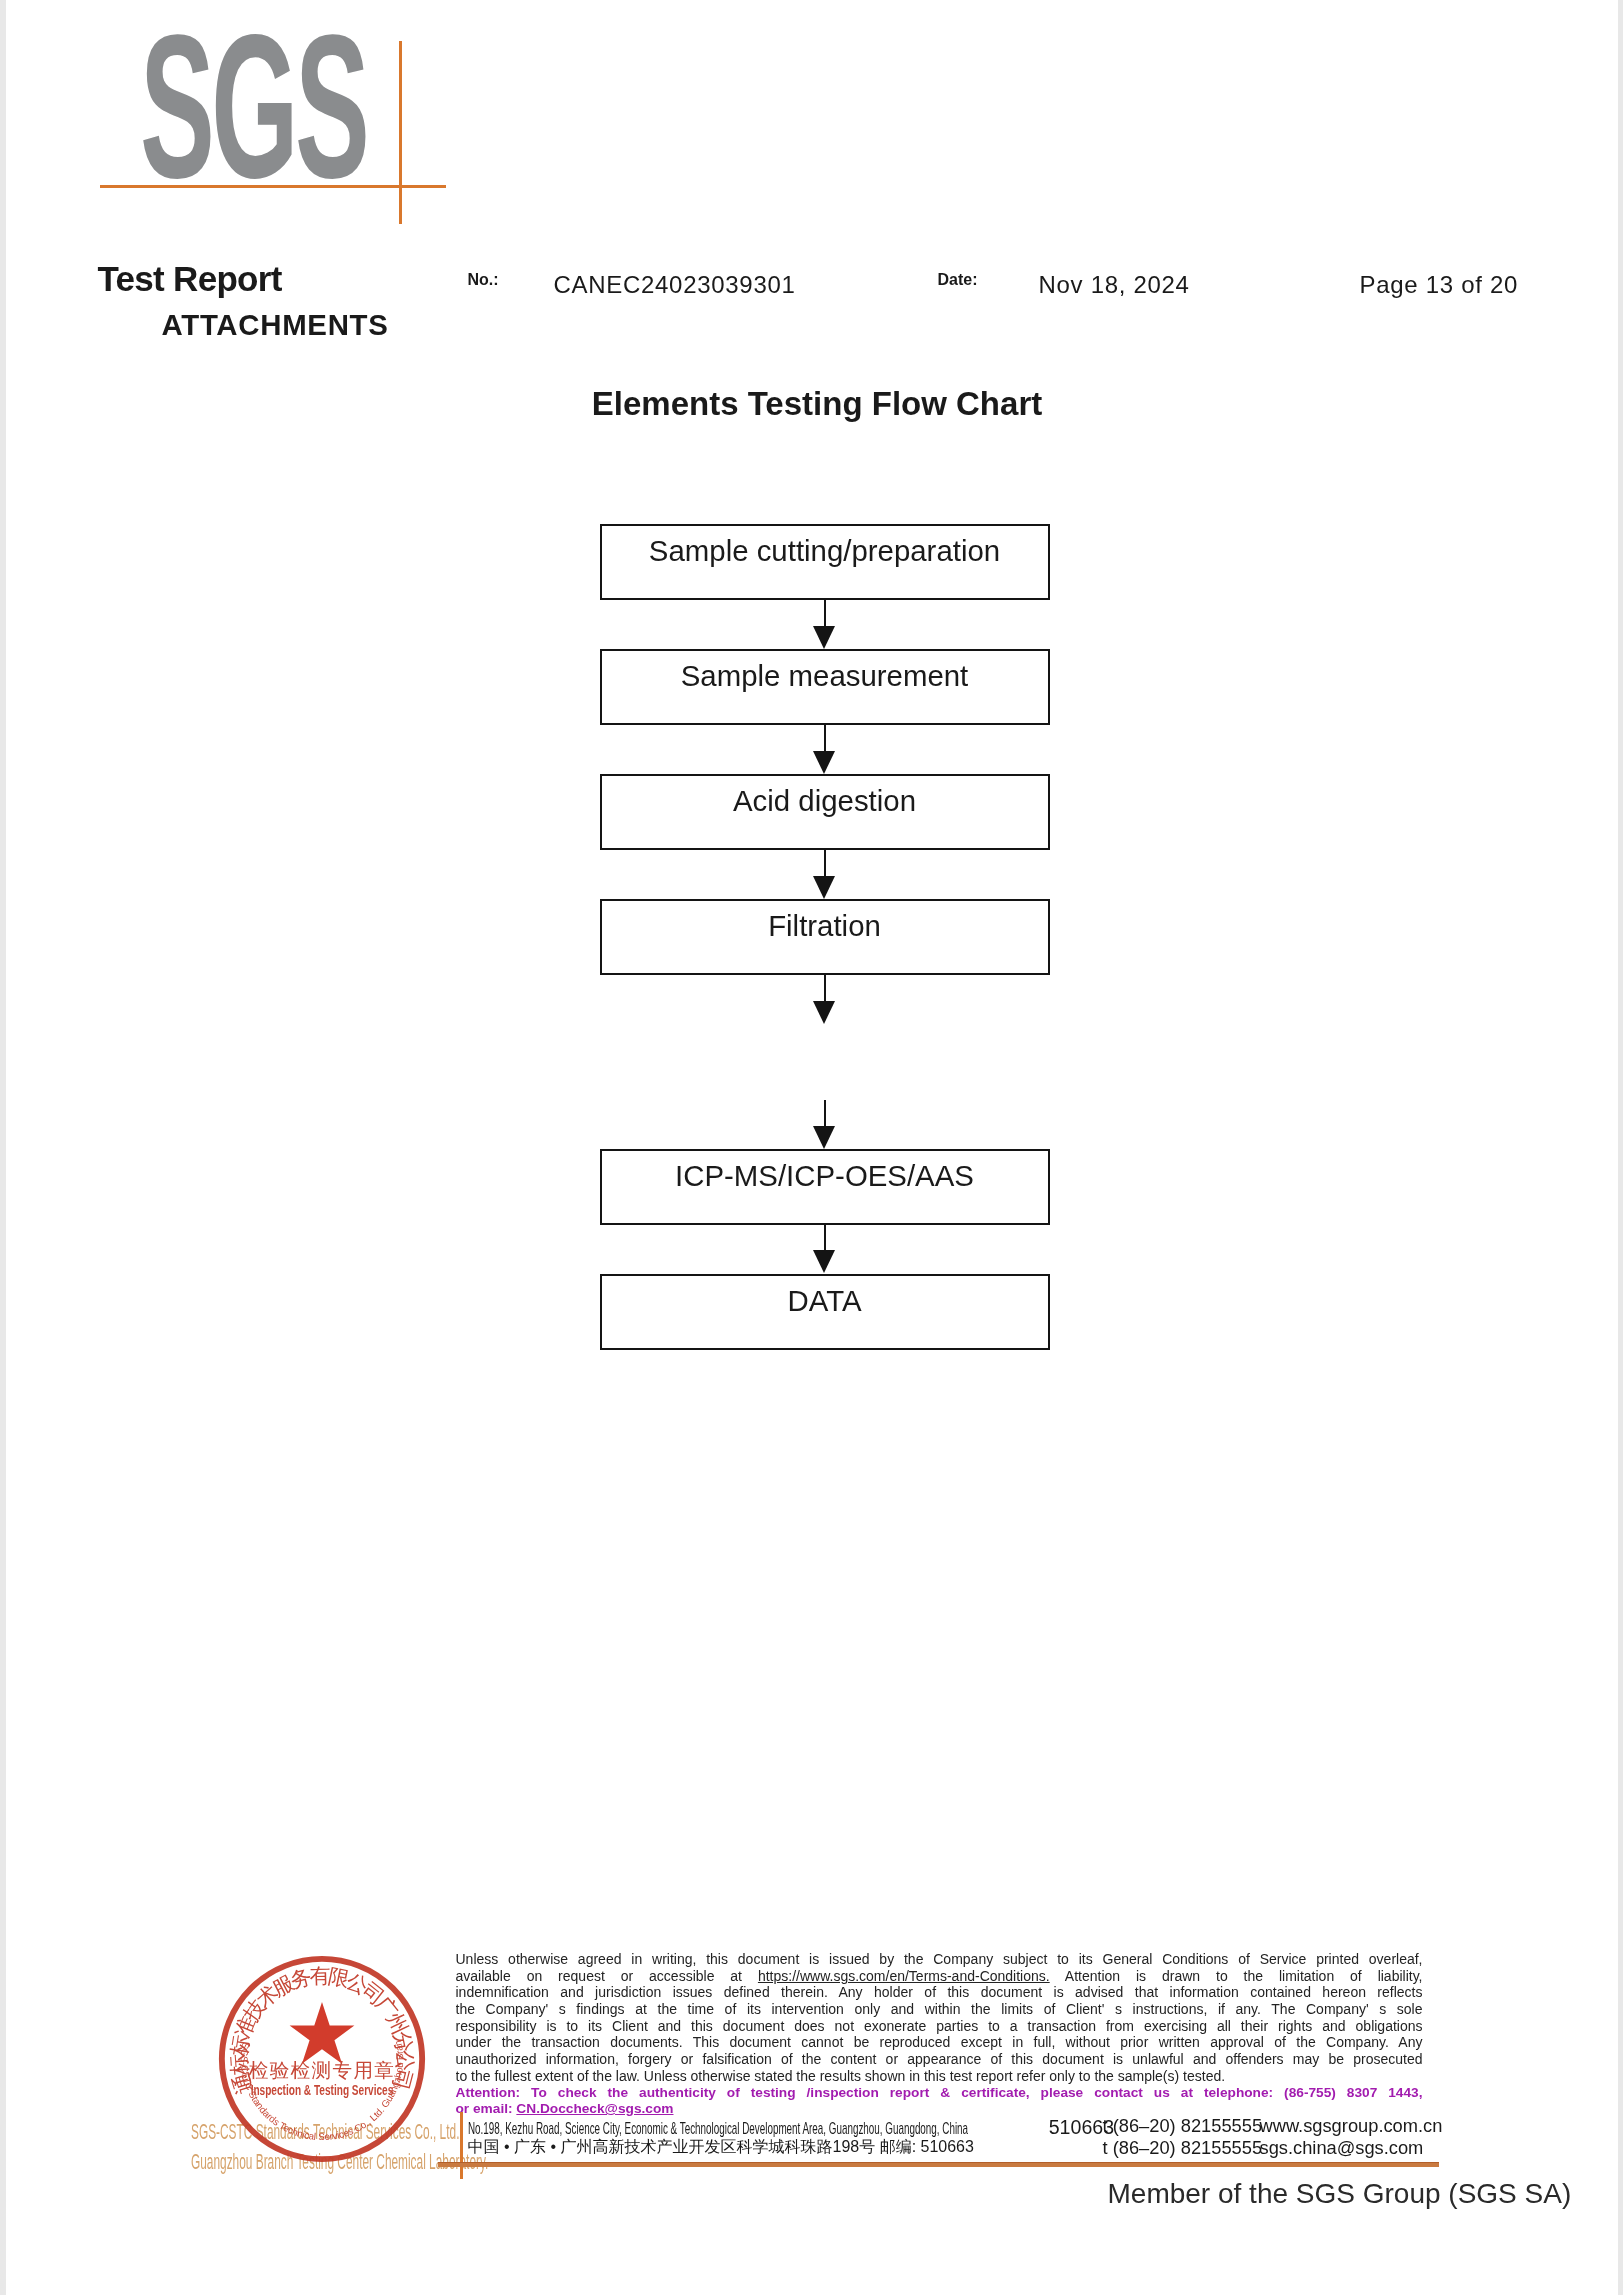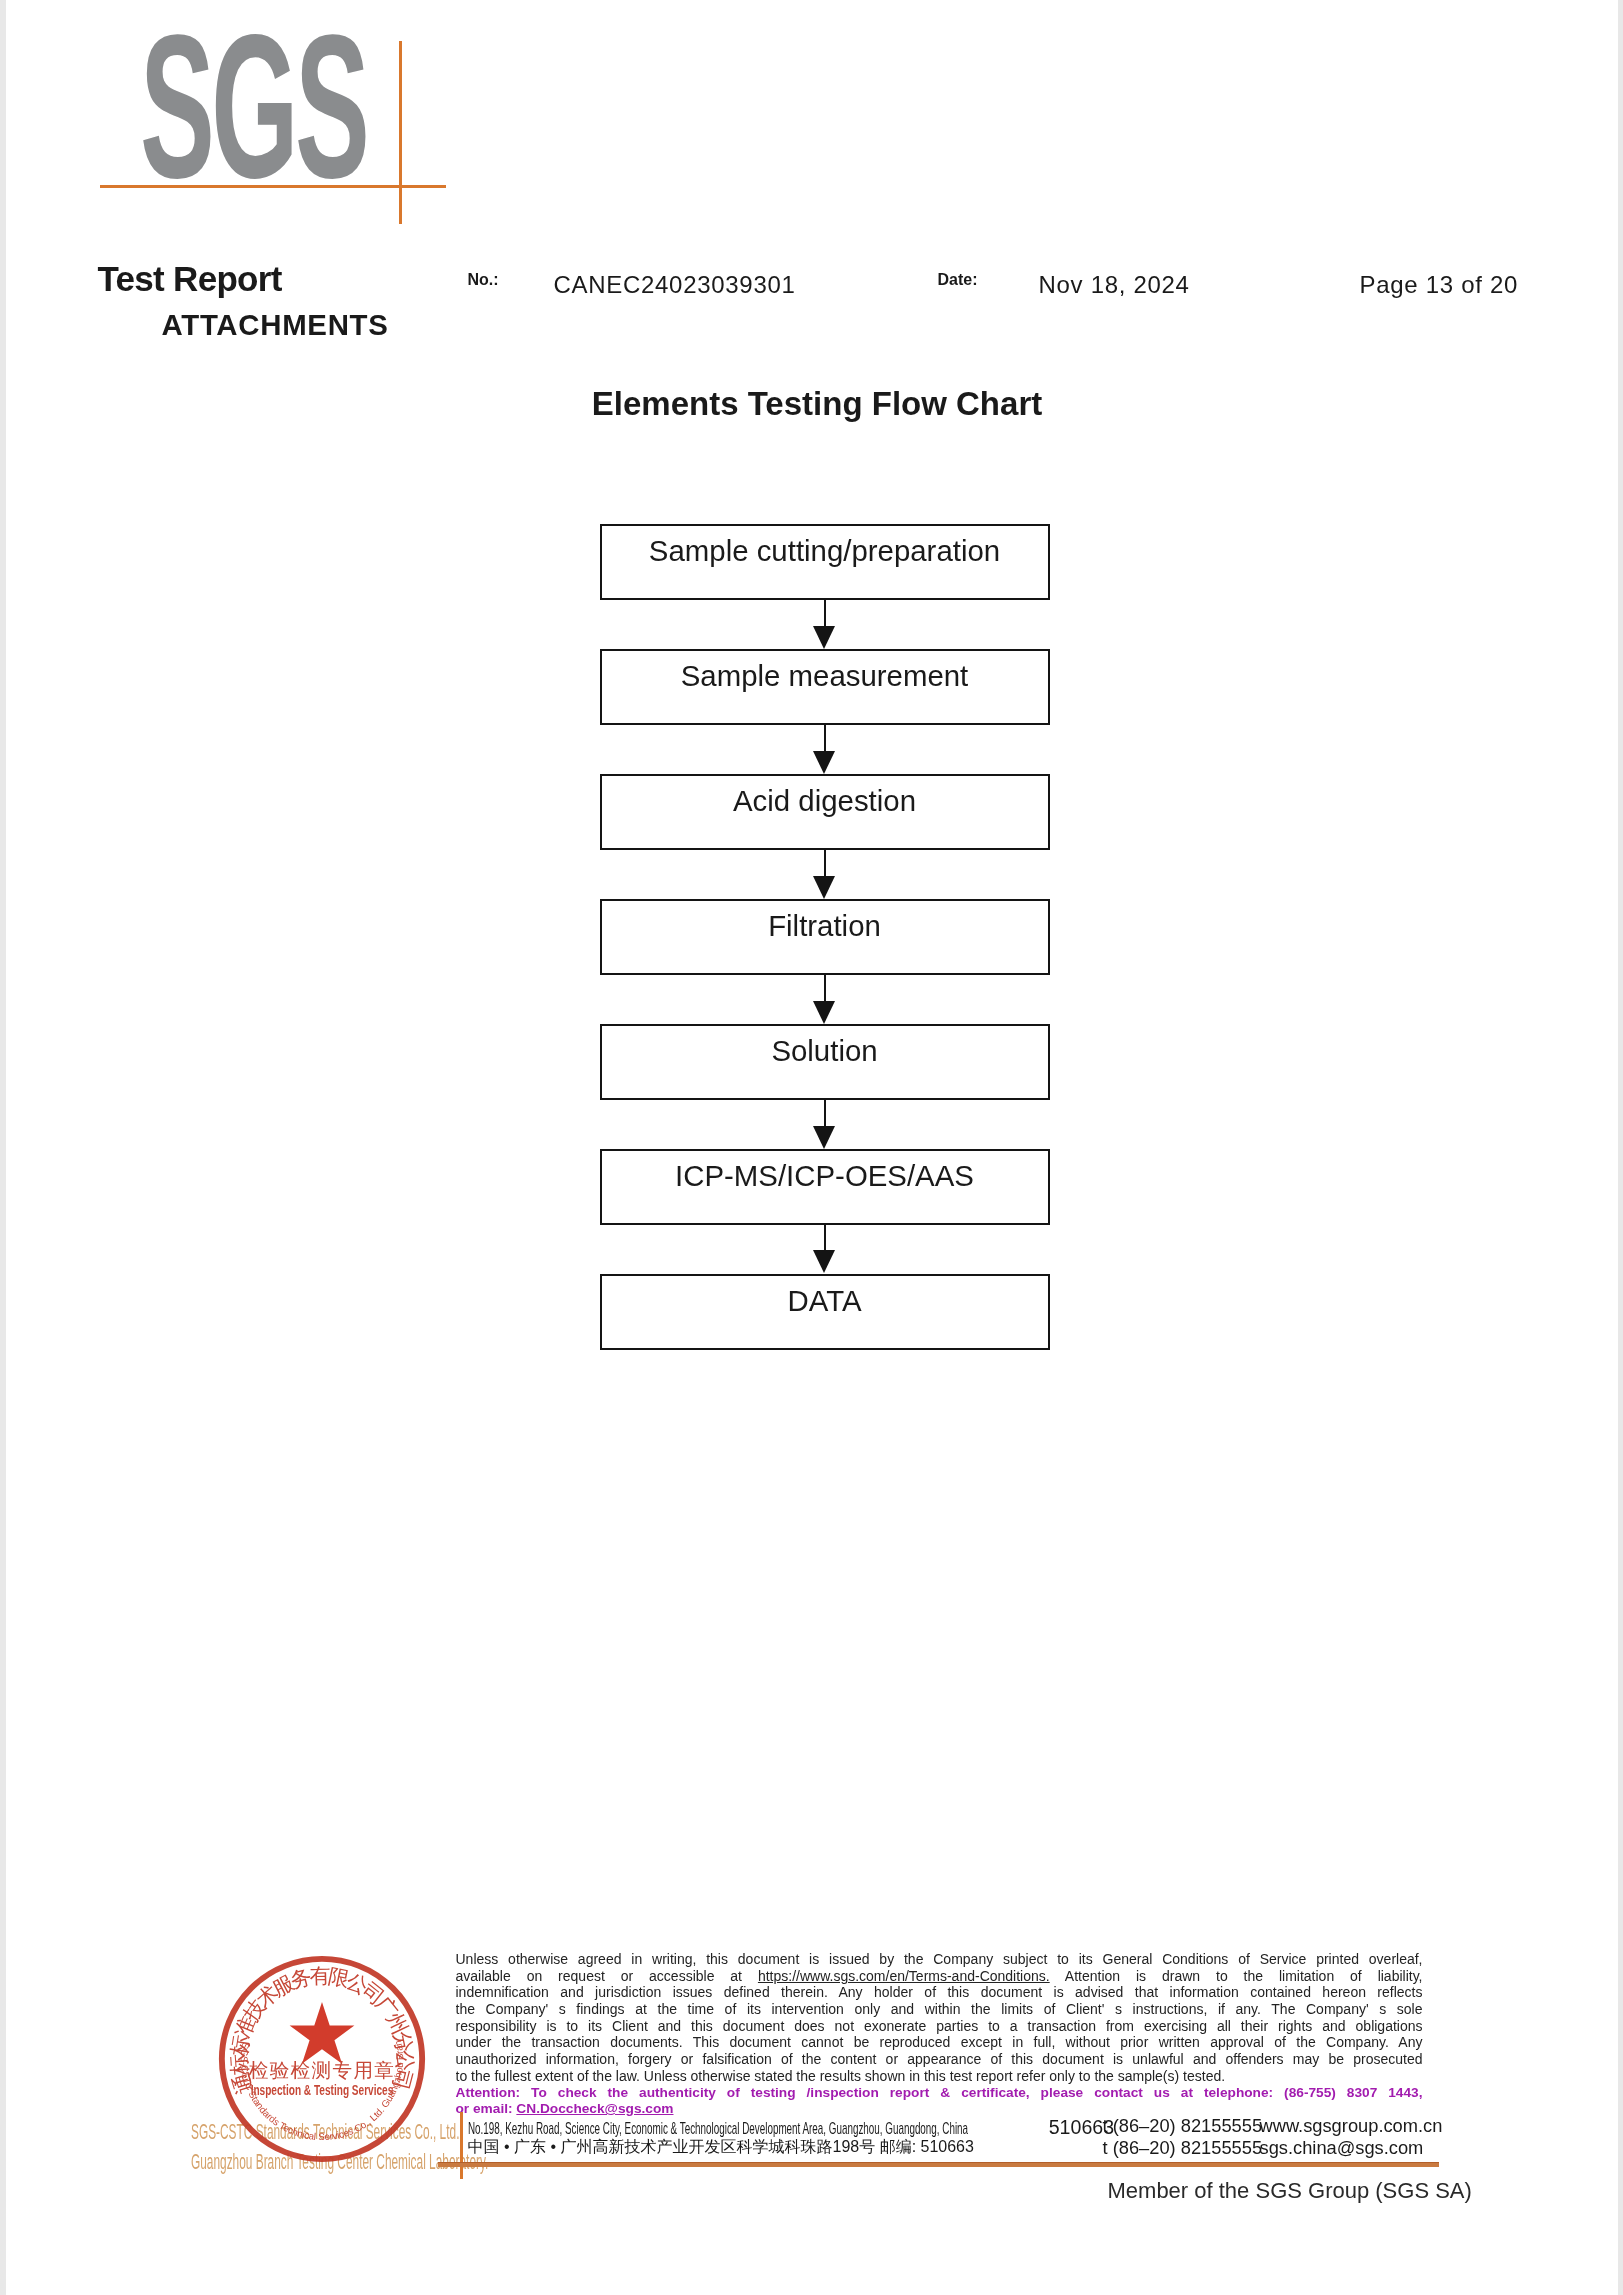--- a/index.html
+++ b/index.html
@@ -38,21 +38,21 @@
   .stampsvg{left:208px;top:1951px;}
 
   
   .adr-vline{left:454px;top:2112px;width:3.3px;height:67px;background:#d9782d;}
   .adr-en{left:462px;top:2116px;white-space:nowrap;}
   .adr-en .cond{display:inline-block;font-size:17px;transform:scaleX(0.58);transform-origin:0 0;white-space:nowrap;}
   .adr-en .zip{display:inline-block;font-size:19.6px;margin-left:-281px;}
   .adr-cn{left:462px;top:2137px;font-size:16px;white-space:nowrap;}
   .tel{font-size:18.3px;white-space:nowrap;}
   .bline{left:432px;top:2162px;width:1001px;height:3.9px;background:#c97a40;border-top:1.3px solid #b35f2a;}
-  .member{left:1102px;top:2178px;font-size:22px;color:#2a2a2a;}
+  .member{left:1102px;top:2178px;font-size:28px;color:#2a2a2a;}
 </style>
 </head>
 <body>
 
 <div class="page">
 
   <div class="abs logo">SGS</div>
   <div class="abs hline"></div>
   <div class="abs vline"></div>
 
@@ -63,21 +63,20 @@
   <span class="abs hval" style="left:1033px;top:271px;">Nov 18, 2024</span>
   <span class="abs hval" style="left:1354px;top:271px;">Page 13 of 20</span>
   <div class="abs attach">ATTACHMENTS</div>
 
   <div class="abs ftitle">Elements Testing Flow Chart</div>
 
   <div class="fbox" style="top:524px">Sample cutting/preparation</div>
   <div class="fbox" style="top:649px">Sample measurement</div>
   <div class="fbox" style="top:774px">Acid digestion</div>
   <div class="fbox" style="top:899px">Filtration</div>
-  <div class="fbox" style="top:1024px">Solution</div>
   <div class="fbox" style="top:1149px">ICP-MS/ICP-OES/AAS</div>
   <div class="fbox" style="top:1274px">DATA</div>
 
   <div class="aline" style="top:600px"></div>
   <div class="ahead" style="top:626px"></div>
   <div class="aline" style="top:725px"></div>
   <div class="ahead" style="top:751px"></div>
   <div class="aline" style="top:850px"></div>
   <div class="ahead" style="top:876px"></div>
   <div class="aline" style="top:975px"></div>

